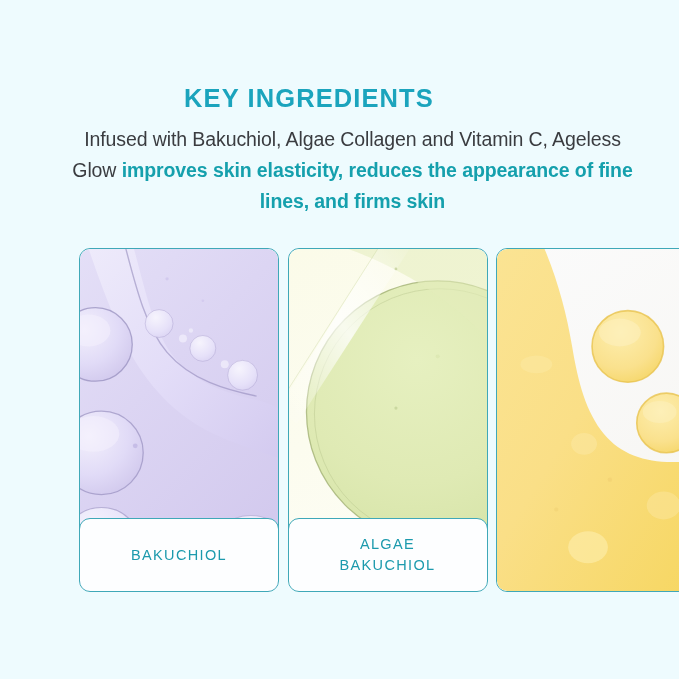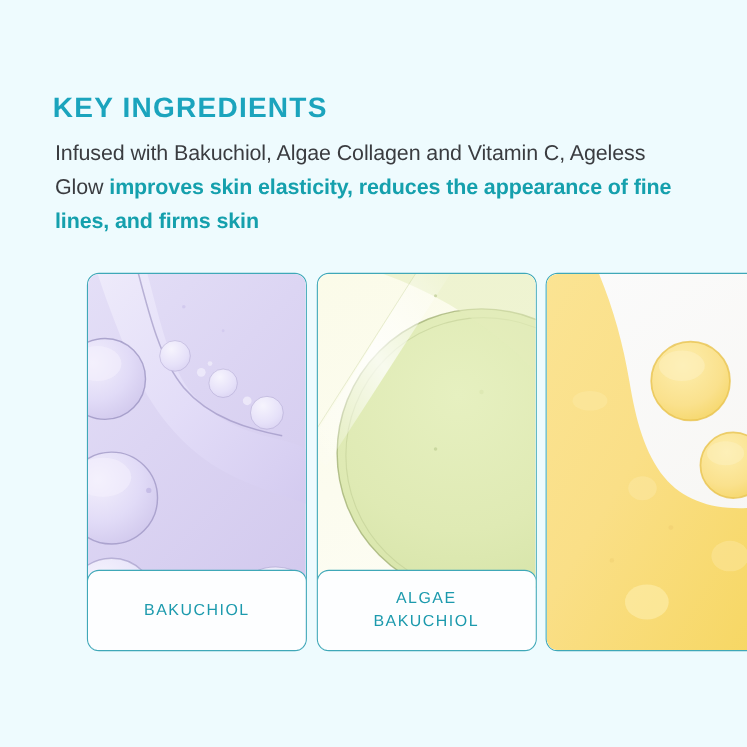--- a/index.html
+++ b/index.html
@@ -20,36 +20,35 @@
     background: #eefbfe;
     box-sizing: border-box;
   }
 
   
   .title {
     position: absolute;
     left: 0;
     top: 84px;
     width: 618px;
-    text-align: left;
+    text-align: center;
     font-size: 25.5px;
     font-weight: bold;
     letter-spacing: 1.1px;
     color: #1ba4bd;
     line-height: 1.1;
-    padding-left: 48px;
   }
 
   
   .subcopy {
     position: absolute;
-    left: 50px;
+    left: 63px;
     top: 124px;
     width: 579px;
-    text-align: left;
+    text-align: center;
     font-size: 19.5px;
     line-height: 31px;
     color: #3a3c40;
     letter-spacing: -0.1px;
   }
   .subcopy .hl {
     color: #15a0ad;
     font-weight: bold;
   }
 

